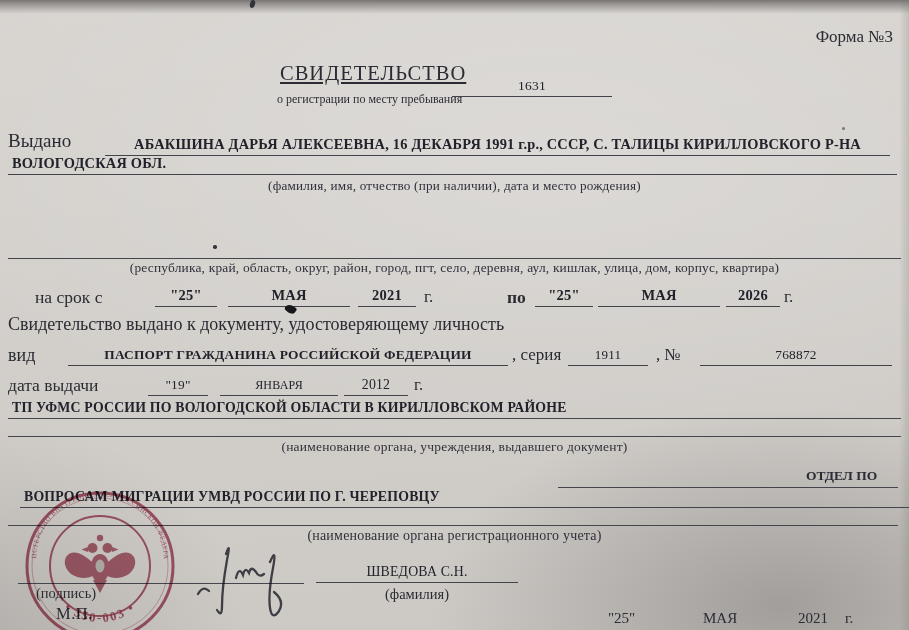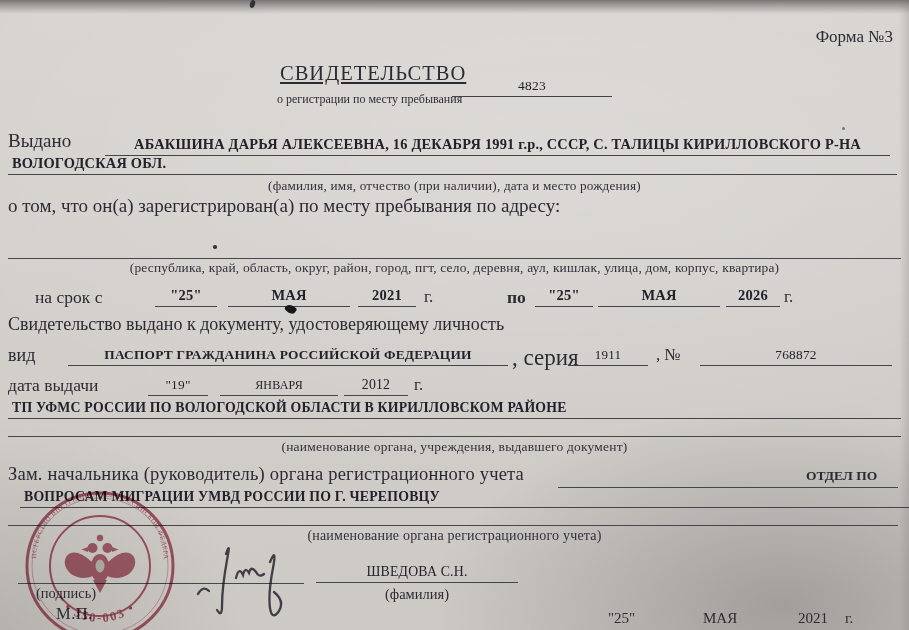--- a/index.html
+++ b/index.html
@@ -39,62 +39,60 @@
 </head>
 <body>
 
 <div class="paper">
   <div class="top-shade"></div>
   <div class="right-shade"></div>
 
   <div class="lbl" style="top:27px;right:16px;font-size:17px;">Форма №3</div>
 
   <div class="lbl" style="left:280px;top:62px;font-size:20.5px;letter-spacing:1px;text-decoration:underline;">СВИДЕТЕЛЬСТВО</div>
-  <div class="fill normal" style="left:452px;top:70px;width:160px;height:27px;font-size:13.5px;">4823</div>
+  <div class="fill normal" style="left:452px;top:70px;width:160px;height:27px;font-size:13.5px;">1631</div>
   <div class="lbl" style="left:277px;top:92px;font-size:12px;">о регистрации по месту пребывания</div>
 
   <div class="lbl" style="left:8px;top:130px;font-size:19px;">Выдано</div>
   <div class="fill" style="left:105px;top:133px;width:785px;height:23px;font-size:14.4px;">АБАКШИНА ДАРЬЯ АЛЕКСЕЕВНА, 16 ДЕКАБРЯ 1991 г.р., СССР, С. ТАЛИЦЫ КИРИЛЛОВСКОГО Р-НА</div>
   <div class="fill left" style="left:8px;top:154px;width:889px;height:21px;font-size:14.4px;">ВОЛОГОДСКАЯ ОБЛ.</div>
   <div class="cap-row" style="top:178px;font-size:13.2px;"><span>(фамилия, имя, отчество (при наличии), дата и место рождения)</span></div>
 
-  <div class="lbl" style="left:8px;top:195px;font-size:19px;">о том, что он(а) зарегистрирован(а) по месту пребывания по адресу:</div>
   <div class="blank" style="left:8px;top:244px;width:893px;height:14px;"></div>
   <div class="cap-row" style="top:260px;font-size:13.4px;"><span>(республика, край, область, округ, район, город, пгт, село, деревня, аул, кишлак, улица, дом, корпус, квартира)</span></div>
 
   <div class="lbl" style="left:35px;top:287px;font-size:17.5px;">на срок с</div>
   <div class="fill" style="left:155px;top:286px;width:62px;height:21px;font-size:14.5px;font-weight:600;">"25"</div>
   <div class="fill" style="left:228px;top:286px;width:122px;height:21px;font-size:14.5px;font-weight:600;">МАЯ</div>
   <div class="fill" style="left:358px;top:286px;width:58px;height:21px;font-size:14.5px;font-weight:600;">2021</div>
   <div class="lbl" style="left:424px;top:287px;font-size:17px;">г.</div>
   <div class="lbl" style="left:507px;top:287px;font-size:17.5px;font-weight:600;">по</div>
   <div class="fill" style="left:535px;top:286px;width:58px;height:21px;font-size:14.5px;font-weight:600;">"25"</div>
   <div class="fill" style="left:598px;top:286px;width:122px;height:21px;font-size:14.5px;font-weight:600;">МАЯ</div>
   <div class="fill" style="left:726px;top:286px;width:54px;height:21px;font-size:14.5px;font-weight:700;">2026</div>
   <div class="lbl" style="left:784px;top:287px;font-size:17px;">г.</div>
 
   <div class="lbl" style="left:8px;top:314px;font-size:18px;">Свидетельство выдано к документу, удостоверяющему личность</div>
   <div class="lbl" style="left:8px;top:345px;font-size:18px;">вид</div>
   <div class="fill" style="left:68px;top:344px;width:440px;height:22px;font-size:13.4px;">ПАСПОРТ ГРАЖДАНИНА РОССИЙСКОЙ ФЕДЕРАЦИИ</div>
-  <div class="lbl" style="left:512px;top:345px;font-size:23px;">, серия</div>
+  <div class="lbl" style="left:512px;top:345px;font-size:17px;">, серия</div>
   <div class="fill normal" style="left:568px;top:344px;width:80px;height:22px;font-size:13px;">1911</div>
   <div class="lbl" style="left:656px;top:345px;font-size:17px;">, №</div>
   <div class="fill normal" style="left:700px;top:344px;width:192px;height:22px;font-size:13.4px;">768872</div>
 
   <div class="lbl" style="left:8px;top:375px;font-size:17.5px;">дата выдачи</div>
   <div class="fill normal" style="left:148px;top:374px;width:60px;height:22px;font-size:13.4px;">"19"</div>
   <div class="fill normal" style="left:220px;top:374px;width:118px;height:22px;font-size:12px;">ЯНВАРЯ</div>
   <div class="fill normal" style="left:344px;top:374px;width:64px;height:22px;font-size:13.8px;">2012</div>
   <div class="lbl" style="left:414px;top:375px;font-size:16.5px;">г.</div>
 
   <div class="fill left" style="left:8px;top:398px;width:893px;height:21px;font-size:13.8px;">ТП УФМС РОССИИ ПО ВОЛОГОДСКОЙ ОБЛАСТИ В КИРИЛЛОВСКОМ РАЙОНЕ</div>
   <div class="blank" style="left:8px;top:422px;width:893px;height:14px;"></div>
   <div class="cap-row" style="top:439px;font-size:13.5px;"><span>(наименование органа, учреждения, выдавшего документ)</span></div>
 
-  <div class="lbl" style="left:8px;top:464px;font-size:18.5px;letter-spacing:0.2px;">Зам. начальника (руководитель) органа регистрационного учета</div>
   <div class="blank" style="left:558px;top:467px;width:340px;height:20px;"></div>
   <div class="lbl" style="left:806px;top:468px;font-size:13.5px;font-weight:bold;">ОТДЕЛ ПО</div>
   <div class="fill left" style="left:20px;top:489px;width:890px;height:19px;font-size:13.8px;">ВОПРОСАМ МИГРАЦИИ УМВД РОССИИ ПО Г. ЧЕРЕПОВЦУ</div>
   <div class="blank" style="left:8px;top:511px;width:890px;height:14px;"></div>
   <div class="cap-row" style="top:528px;font-size:14px;"><span>(наименование органа регистрационного учета)</span></div>
 
   <div class="blank" style="left:18px;top:561px;width:286px;height:22px;border-bottom-width:1.8px;"></div>
   <div class="lbl" style="left:36px;top:585px;font-size:14.5px;">(подпись)</div>
   <div class="fill normal" style="left:316px;top:561px;width:202px;height:22px;font-size:13.8px;">ШВЕДОВА С.Н.</div>
   <div class="lbl" style="left:318px;top:586px;width:198px;text-align:center;font-size:14.5px;">(фамилия)</div>

